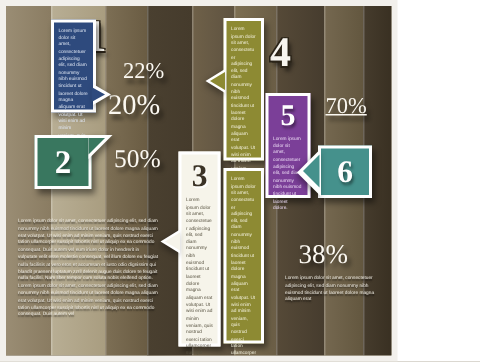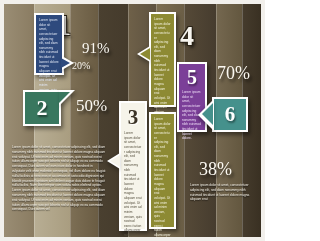--- a/index.html
+++ b/index.html
@@ -120,27 +120,27 @@
     <div class="stripe-sep" style="left:124px;"></div>
     <div class="stripe-sep" style="left:152px;"></div>
     <div class="stripe-sep" style="left:180px;"></div>
     <div class="stripe-sep" style="left:212px;"></div>
     <div class="stripe-sep" style="left:238px;"></div>
 
     <div class="bignum" style="left:52px;top:6px;font-size:30px;">1</div>
 
     <div class="bignum" style="left:176px;top:18px;font-size:28px;">4</div>
 
-    <div class="pct" style="left:78px;top:37px;font-size:15px;">91%</div>
-
-    <div class="pct" style="left:68px;top:57px;font-size:10px;">20%</div>
+    <div class="pct" style="left:78px;top:37px;font-size:15px;">22%</div>
+
+    <div class="pct" style="left:68px;top:57px;font-size:19px;">20%</div>
 
     <div class="pct" style="left:72px;top:93px;font-size:17px;">50%</div>
 
-    <div class="pct" style="left:213px;top:60px;font-size:18px;">70%</div>
+    <div class="pct" style="left:213px;top:60px;font-size:15px;text-decoration:underline;">70%</div>
 
     <div class="pct" style="left:195px;top:156px;font-size:18px;">38%</div>
 
     <div class="card" style="left:30px;top:9px;width:30px;height:62px;background:#2e4a7d;">
       <div class="body" style="color:#dfe6f3;">Lorem ipsum dolor sit amet, consectetuer adipiscing elit, sed diam nonummy nibh euismod tincidunt ut laoreet dolore magna aliquam erat volutpat. Ut wisi enim ad minim veniam, quis nostrud exerci tation ullamcorper.</div>
     </div>
 
     <div style="position:absolute;left:58px;top:52px;width:0;height:0;
                 border-top:7px solid transparent;
                 border-bottom:7px solid transparent;

